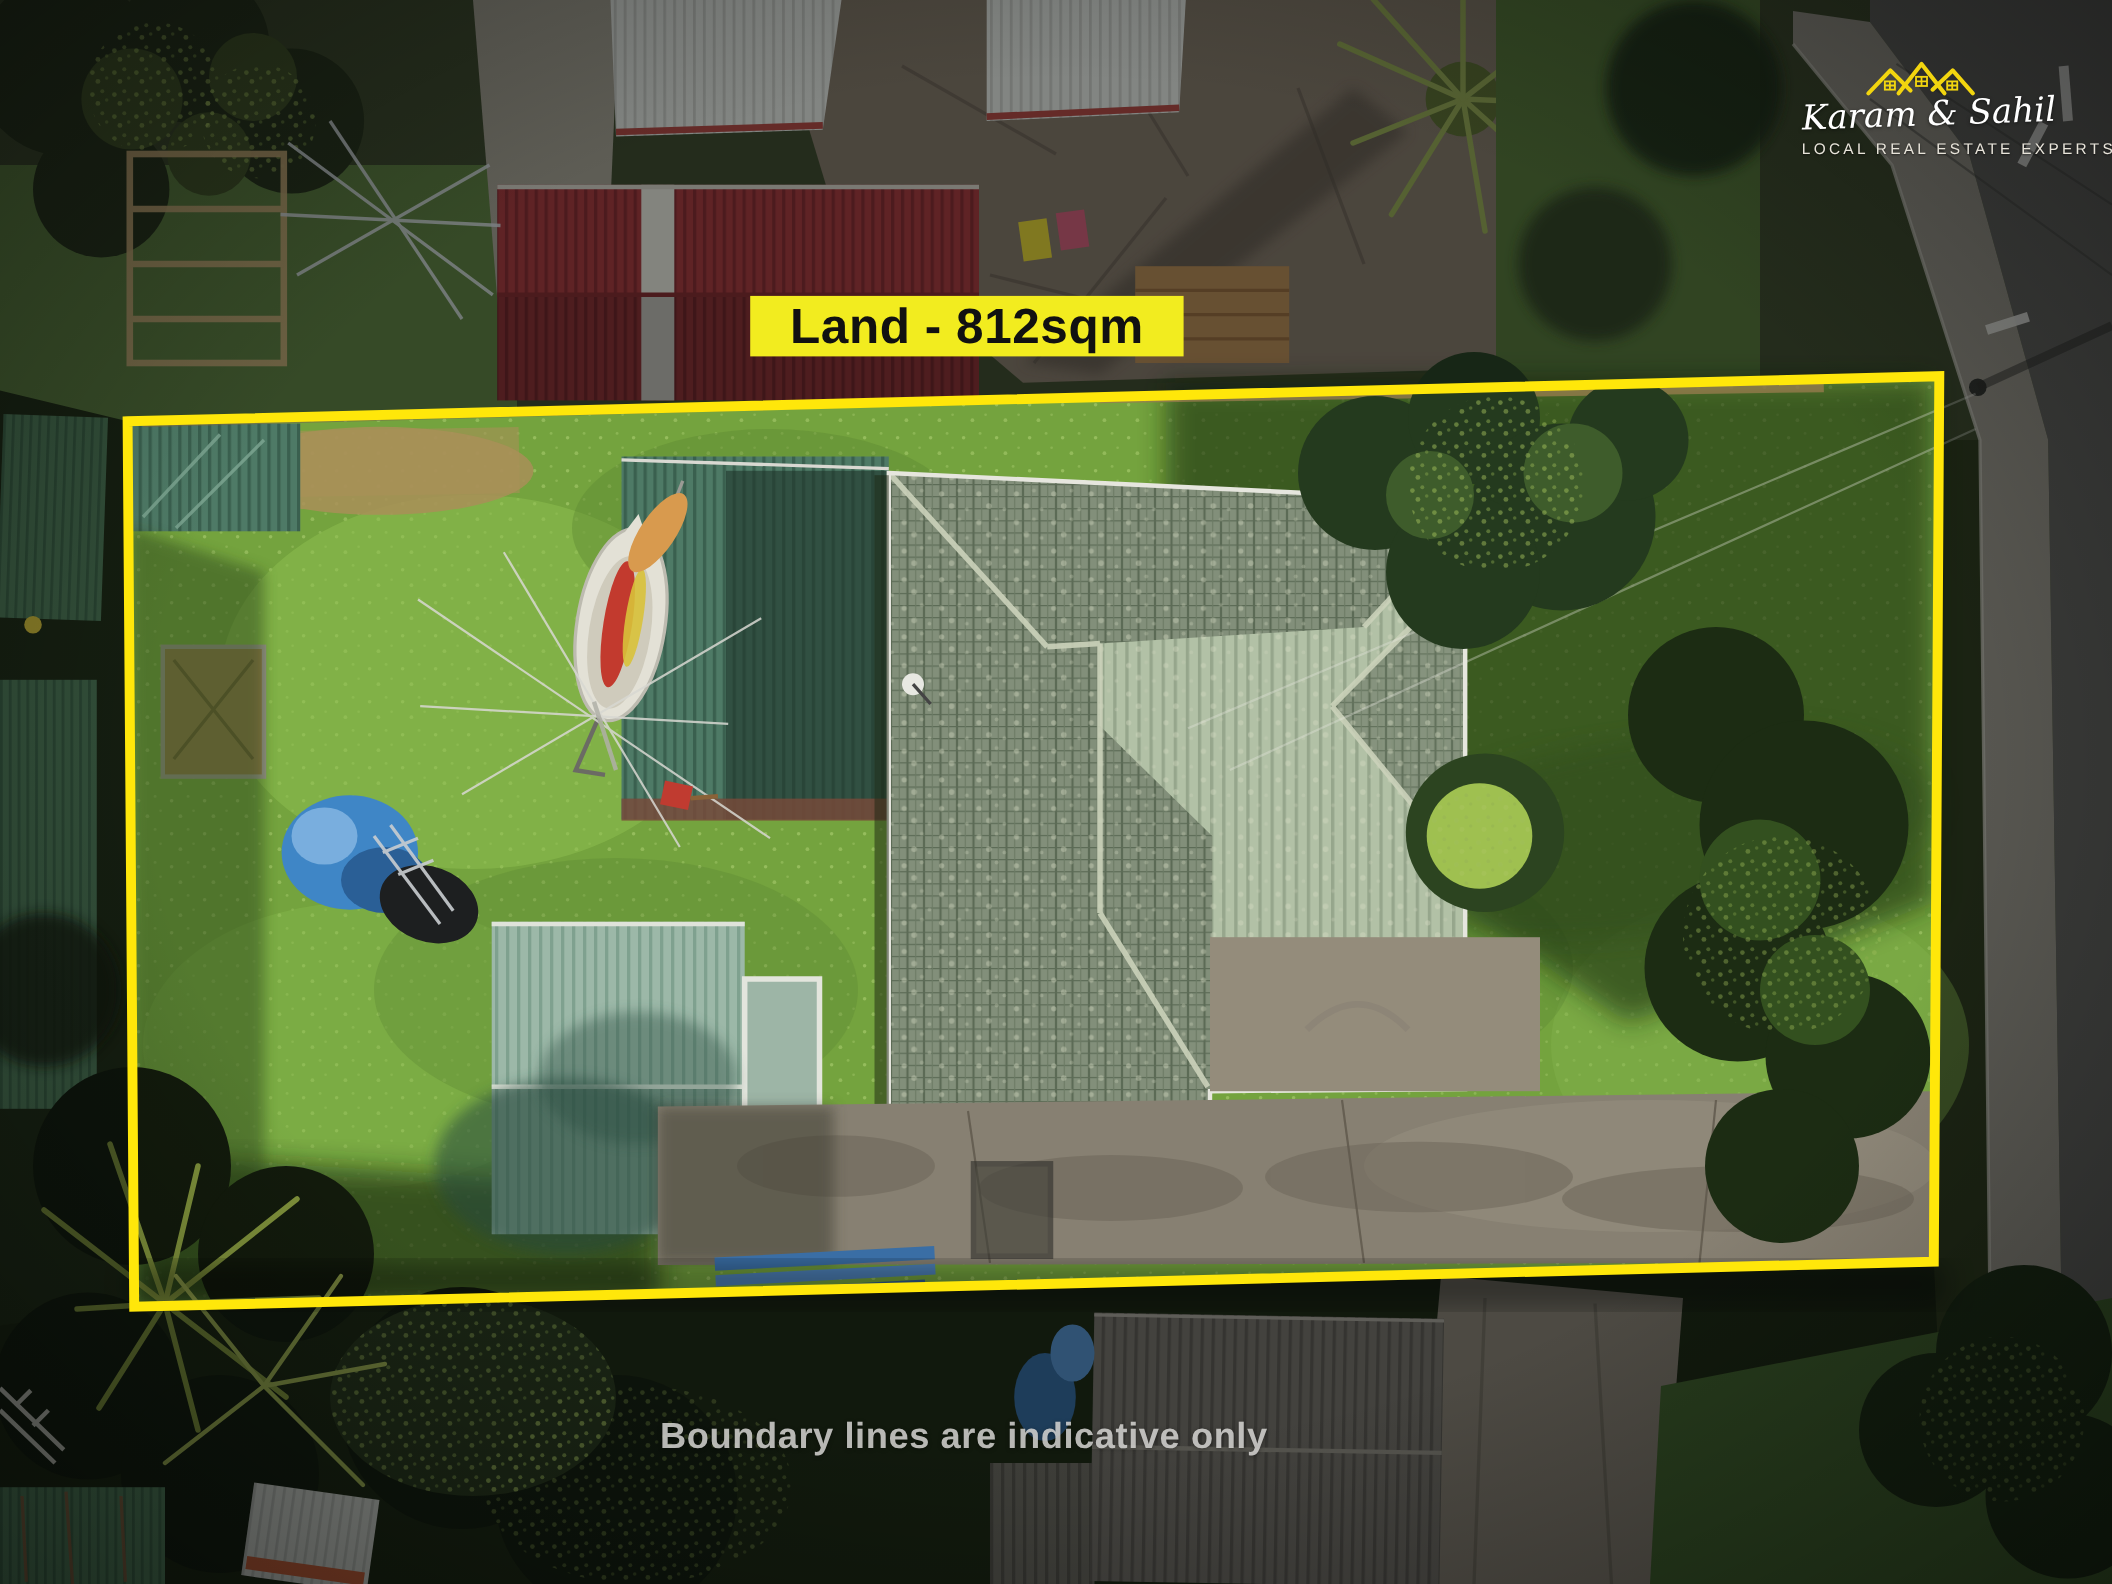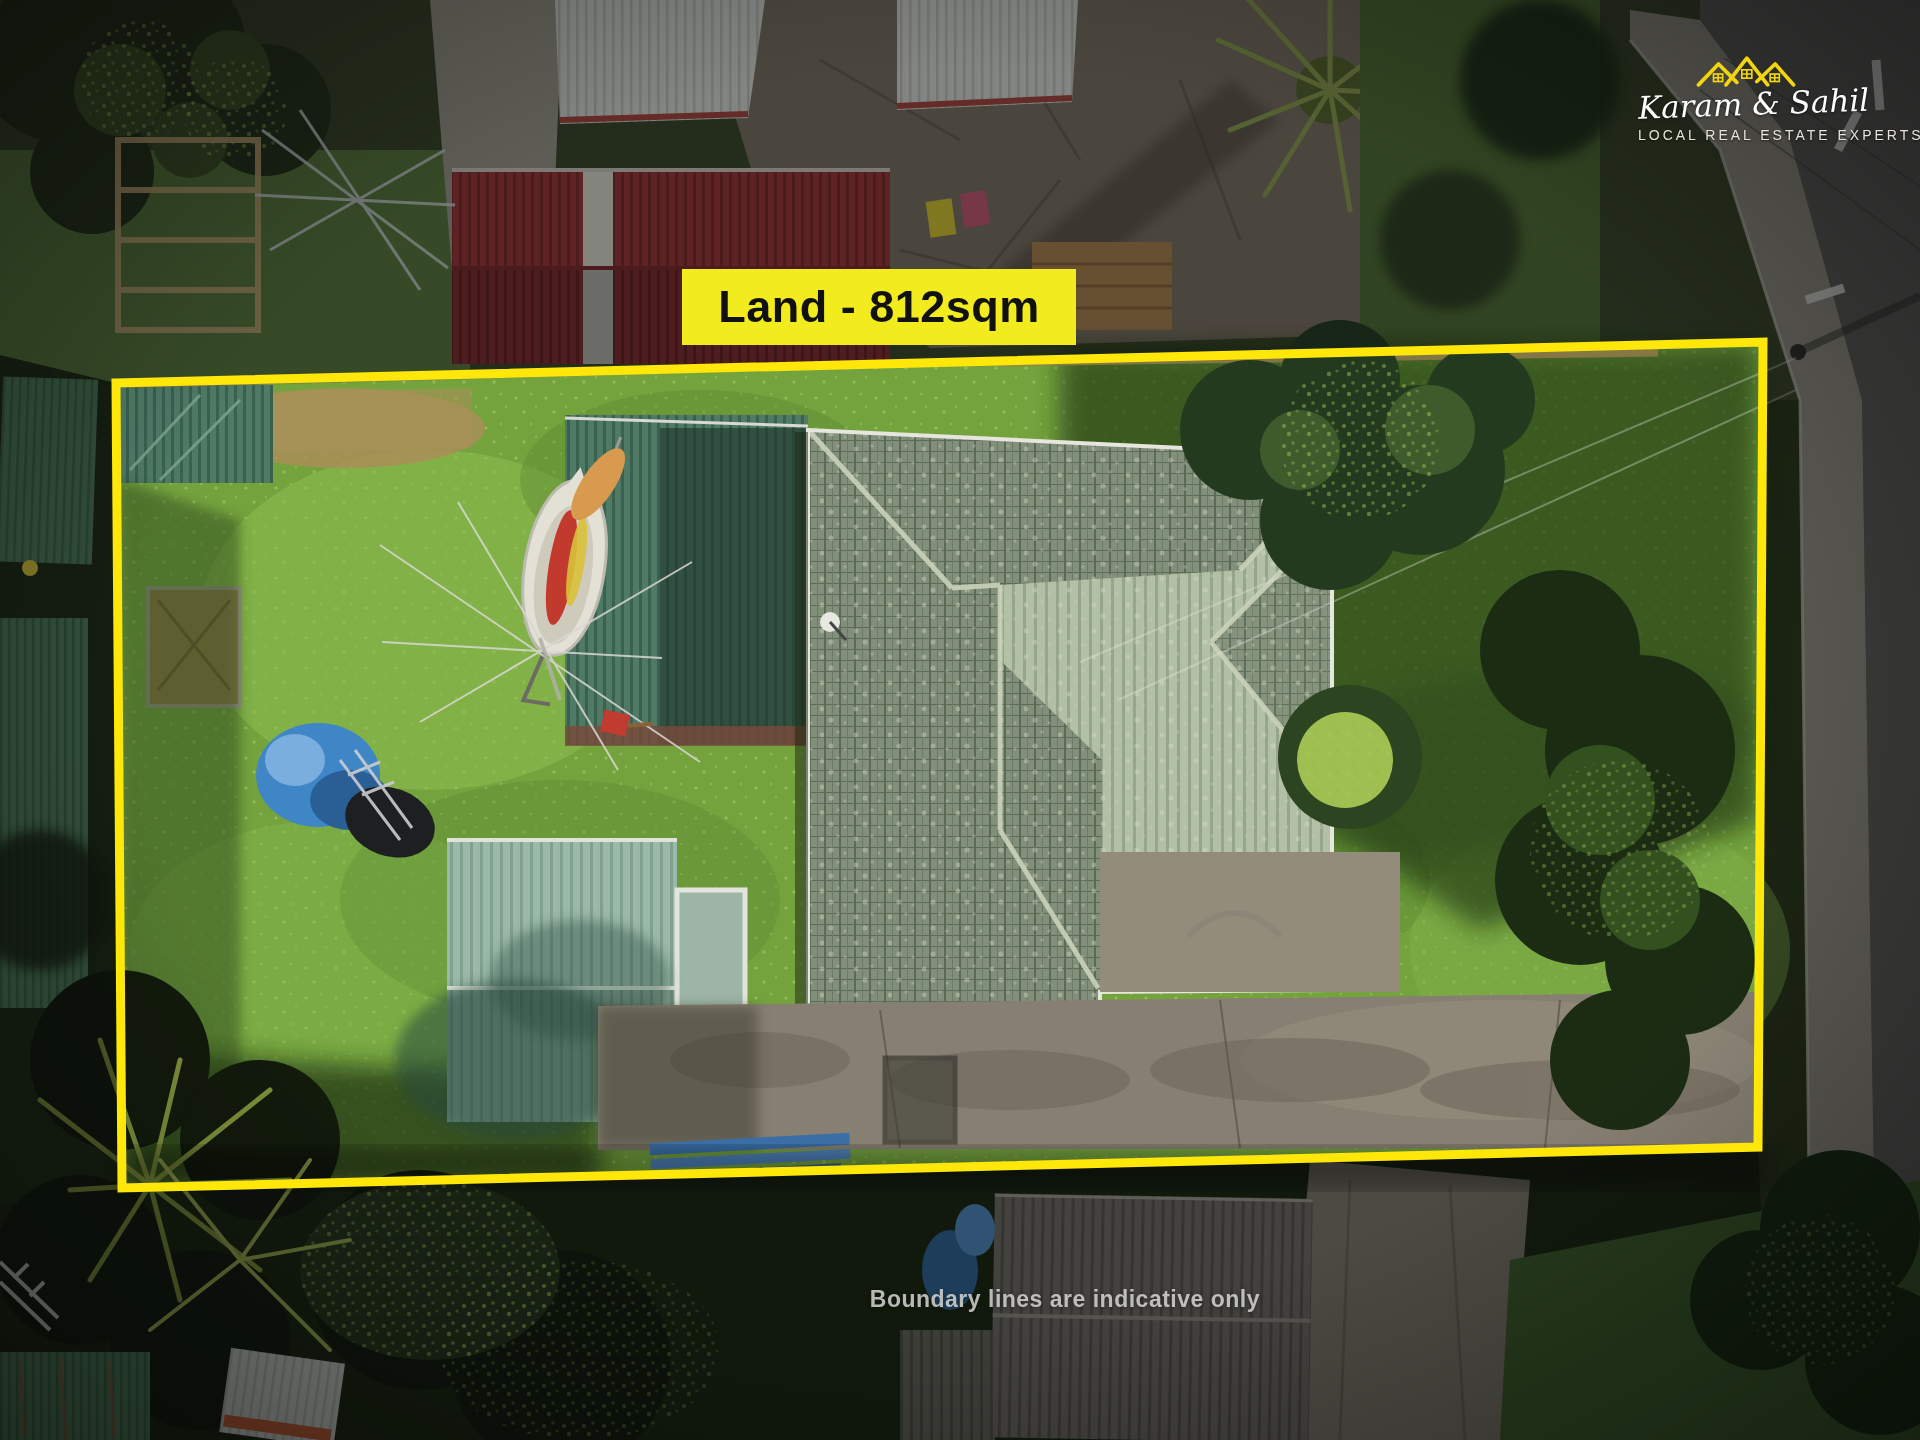--- a/index.html
+++ b/index.html
@@ -1,34 +1,34 @@
 <!DOCTYPE html>
 <html><head>
 <meta charset="utf-8">
 <style>
   html,body{margin:0;padding:0;background:#000;}
   .stage{position:relative;width:1920px;height:1440px;overflow:hidden;
          font-family:"Liberation Sans",sans-serif;}
   .scene{position:absolute;left:0;top:0;width:1920px;height:1440px;display:block;}
 
-  .land-label{position:absolute;left:682px;top:269px;width:394px;height:76px;
+  .land-label{position:absolute;left:682px;top:269px;width:394px;height:55px;
     background:#F2EC1F;color:#111;display:flex;align-items:center;justify-content:center;
     font-size:45px;font-weight:700;letter-spacing:.5px;
     font-family:"Liberation Sans",sans-serif;}
 
   .logo{position:absolute;left:1638px;top:50px;width:215px;text-align:center;color:#fff;}
   .logo-icon{display:block;margin:0 auto;width:100px;height:38px;}
   .logo-name{font-family:"DejaVu Serif",serif;font-style:italic;font-size:31px;
     line-height:1.05;white-space:nowrap;transform:rotate(-2deg);
     text-shadow:0 1px 3px rgba(0,0,0,.55);}
   .logo-tagline{margin-top:6px;font-size:14px;letter-spacing:3px;color:#E8E4DA;
     white-space:nowrap;text-shadow:0 1px 2px rgba(0,0,0,.6);}
 
-  .disclaimer{position:absolute;left:600px;top:1286px;width:660px;text-align:right;
-    font-size:23px;font-weight:700;color:rgba(222,221,218,.82);letter-spacing:.5px;
+  .disclaimer{position:absolute;left:600px;top:1286px;width:660px;text-align:left;
+    font-size:33px;font-weight:700;color:rgba(222,221,218,.82);letter-spacing:.5px;
     text-shadow:0 1px 4px rgba(0,0,0,.35);}
 
   .boundary{fill:none;stroke:#FFE70A;stroke-width:9;stroke-linejoin:miter;}
 </style>
 </head>
 <body>
 
 <div class="stage">
 
 <svg class="scene" viewBox="0 0 1920 1440" xmlns="http://www.w3.org/2000/svg">

